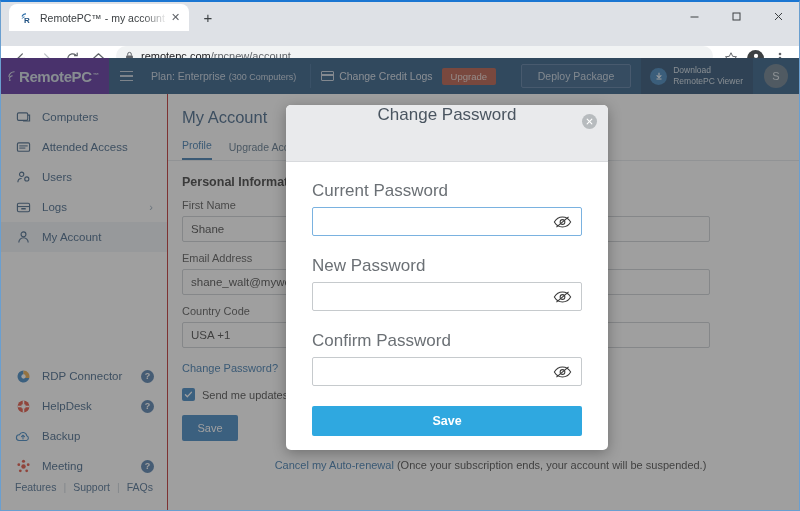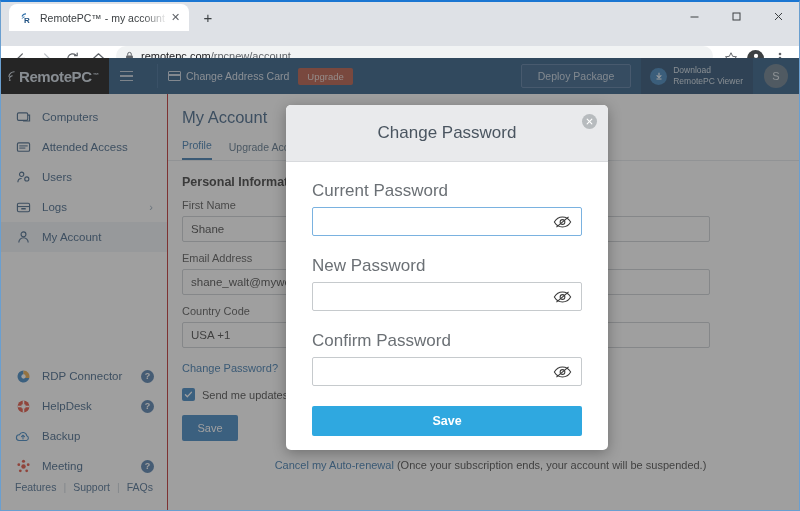--- a/index.html
+++ b/index.html
@@ -117,21 +117,21 @@
   }
 
   
   #app-header {
     position: absolute; left: 0; top: 0; right: 0; height: 36px;
     background: #1b4b78;
     display: flex; align-items: center;
   }
   #app-logo-box {
     width: 108px; height: 36px;
-    background: #000000;
+    background: #4c1d95;
     display: flex; align-items: center;
     padding-left: 6px;
   }
   #app-logo {
     font-size: 15px; font-weight: bold; color: #ccd7e2;
     letter-spacing: -0.4px;
     display: flex; align-items: baseline;
   }
   #app-logo .tm { font-size: 6px; margin-left: 1px; position: relative; top: -5px; }
   #hamburger {
@@ -320,21 +320,21 @@
     background: #fff;
     border-radius: 5px;
     box-shadow: 0 3px 14px rgba(0,0,0,0.3);
     z-index: 50;
     overflow: hidden;
   }
   #modal-header {
     height: 57px;
     background: #e9eaec;
     border-bottom: 1px solid #d8dadd;
-    display: flex; align-items: center; justify-content: center;
+    display: flex; justify-content: center;
     position: relative;
   }
   #modal-title { font-size: 17px; color: #4a5560; }
   #modal-close {
     position: absolute; right: 11px; top: 9px;
     width: 15px; height: 15px; border-radius: 50%;
     background: #b7bbbe;
     display: flex; align-items: center; justify-content: center;
   }
   #modal-body { padding: 19px 26px 0 26px; }
@@ -479,26 +479,30 @@
             <span class="tm">™</span>
         </span>
       </div>
 
       <div id="hamburger">
         <span></span>
           <span></span>
           <span></span>
       </div>
 
+      <div id="plan-text">
+        <span>Plan: Enterprise</span>
+        <span class="count">(300 Computers)</span>
+      </div>
 
       <div id="header-divider"></div>
 
       <div id="change-cc">
         <span id="cc-icon"></span>
-        <span>Change Address Card</span>
+        <span>Change Credit Logs</span>
       </div>
 
       <div id="upgrade-badge">Upgrade</div>
 
       <div id="header-spacer"></div>
 
       <div id="deploy-pkg-btn">Deploy Package</div>
 
       <div id="download-viewer">
         <span id="dl-icon">

